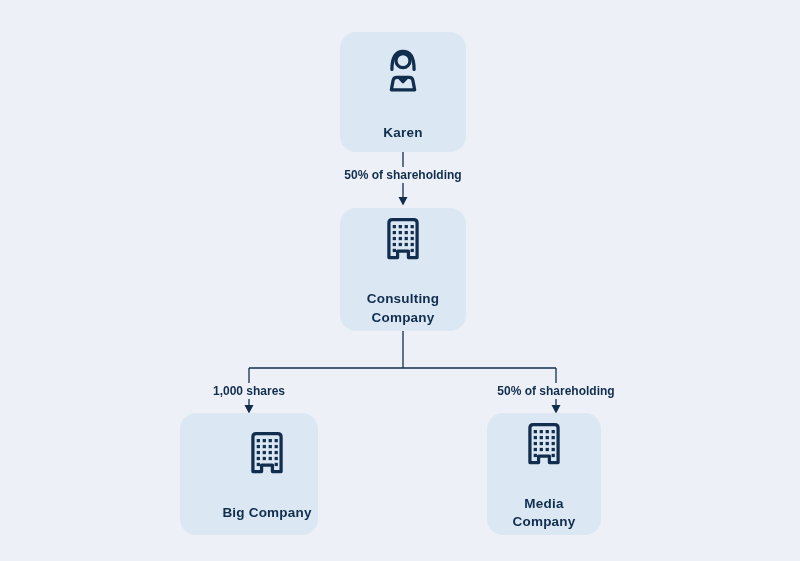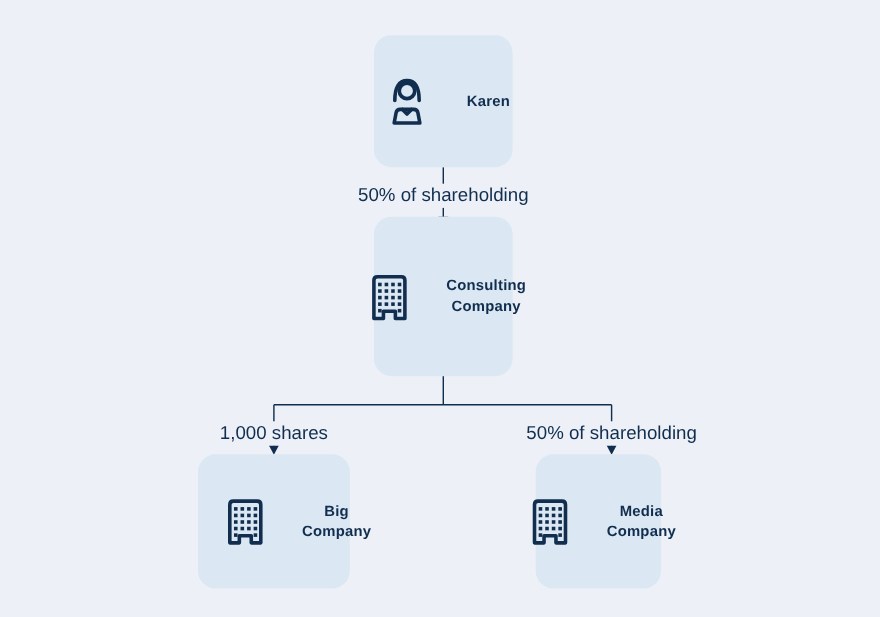--- a/index.html
+++ b/index.html
@@ -27,46 +27,46 @@
     inset: 0;
     width: 800px;
     height: 561px;
     pointer-events: none;
   }
   .node {
     position: absolute;
     background: var(--card);
     border-radius: 16px;
     display: flex;
-    flex-direction: row;
+    flex-direction: column;
     align-items: center;
     justify-content: center;
     gap: 26px;
     color: var(--ink);
   }
   .node .icon svg { display: block; }
   .node .label {
     font-size: 13.5px;
     font-weight: 700;
     text-align: center;
     line-height: 1.35;
     letter-spacing: .2px;
   }
   #node-karen      { left: 340px; top: 32px;  width: 126px; height: 120px; }
-  #node-consulting { left: 340px; top: 197px; width: 126px; height: 145px; }
+  #node-consulting { left: 340px; top: 208px; width: 126px; height: 123px; }
   #node-big        { left: 180px; top: 413px; width: 138px; height: 122px; padding-left: 36px; }
   #node-media      { left: 487px; top: 413px; width: 114px; height: 122px; }
   #node-consulting .label, #node-big .label, #node-media .label { max-width: 90px; }
   .edge-label {
     position: absolute;
     transform: translateX(-50%);
     background: var(--bg);
     padding: 1px 6px;
-    font-size: 17px;
-    font-weight: 400;
+    font-size: 12px;
+    font-weight: 700;
     color: var(--ink);
     white-space: nowrap;
   }
   #edge-label-1 { left: 403px; top: 167px; }
   #edge-label-2 { left: 249px; top: 383px; }
   #edge-label-3 { left: 556px; top: 383px; }
 </style>
 </head>
 <body>
 

